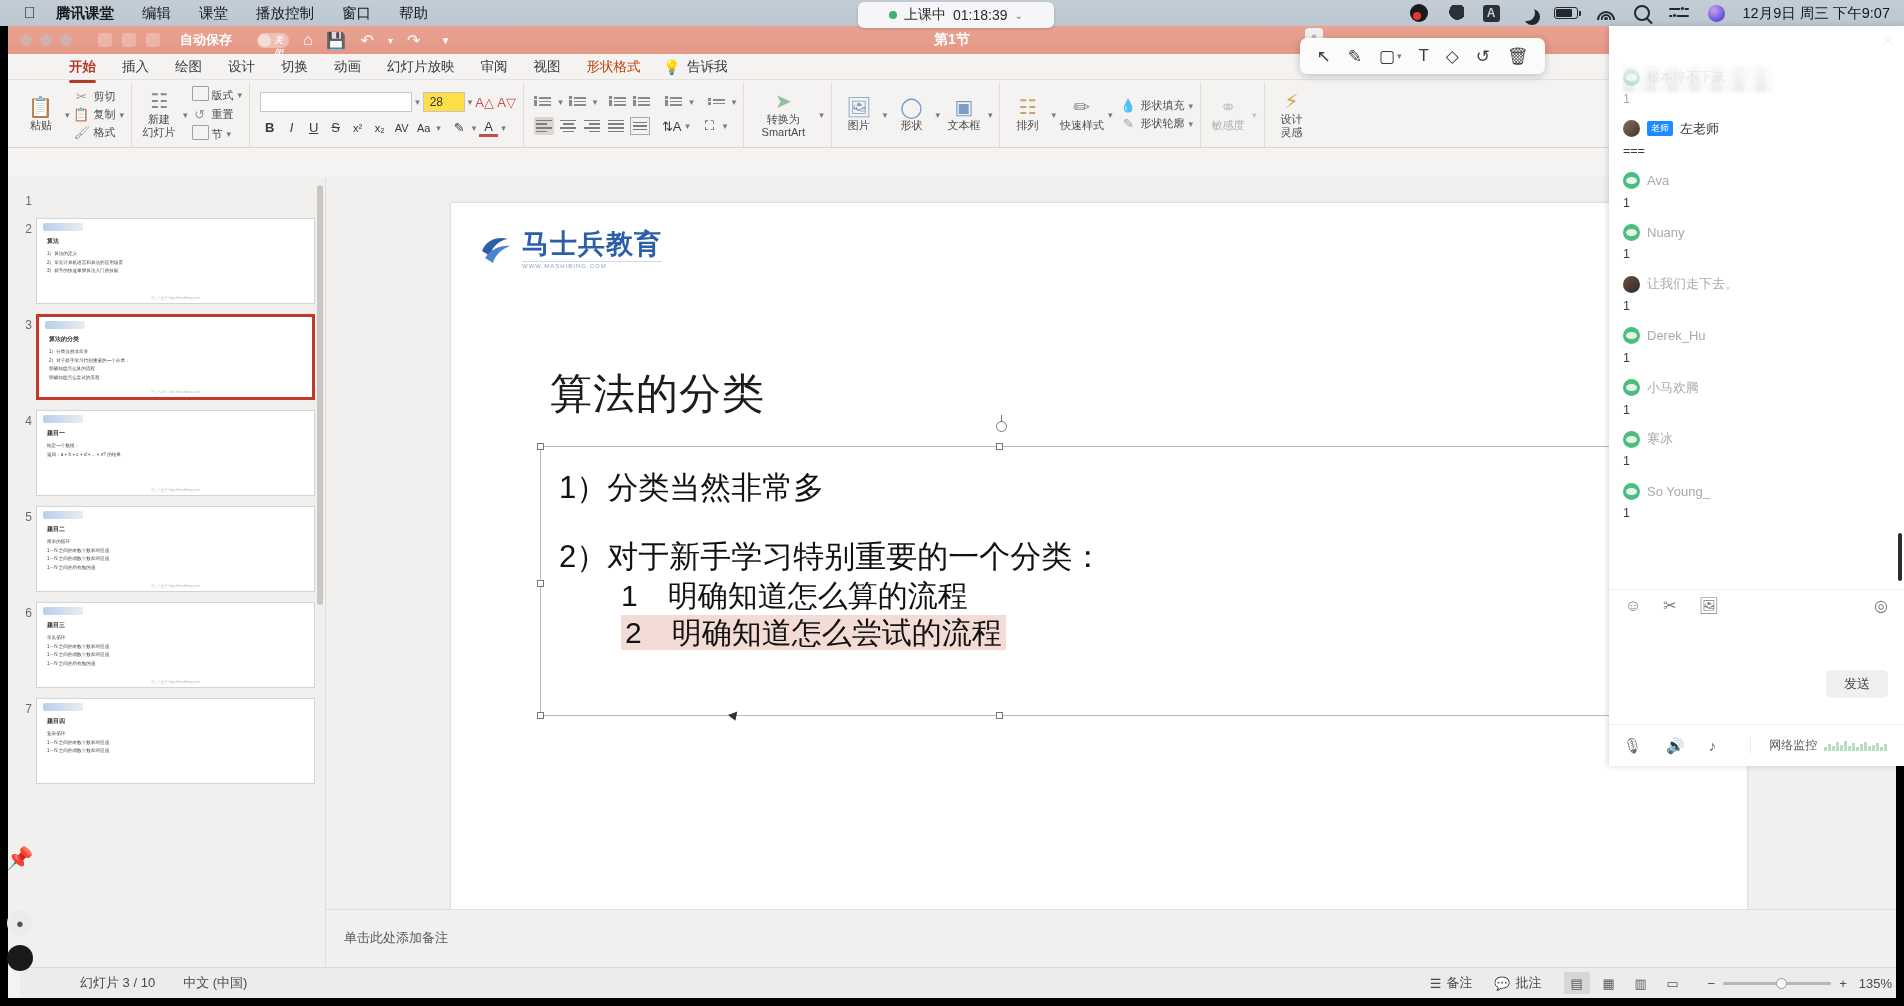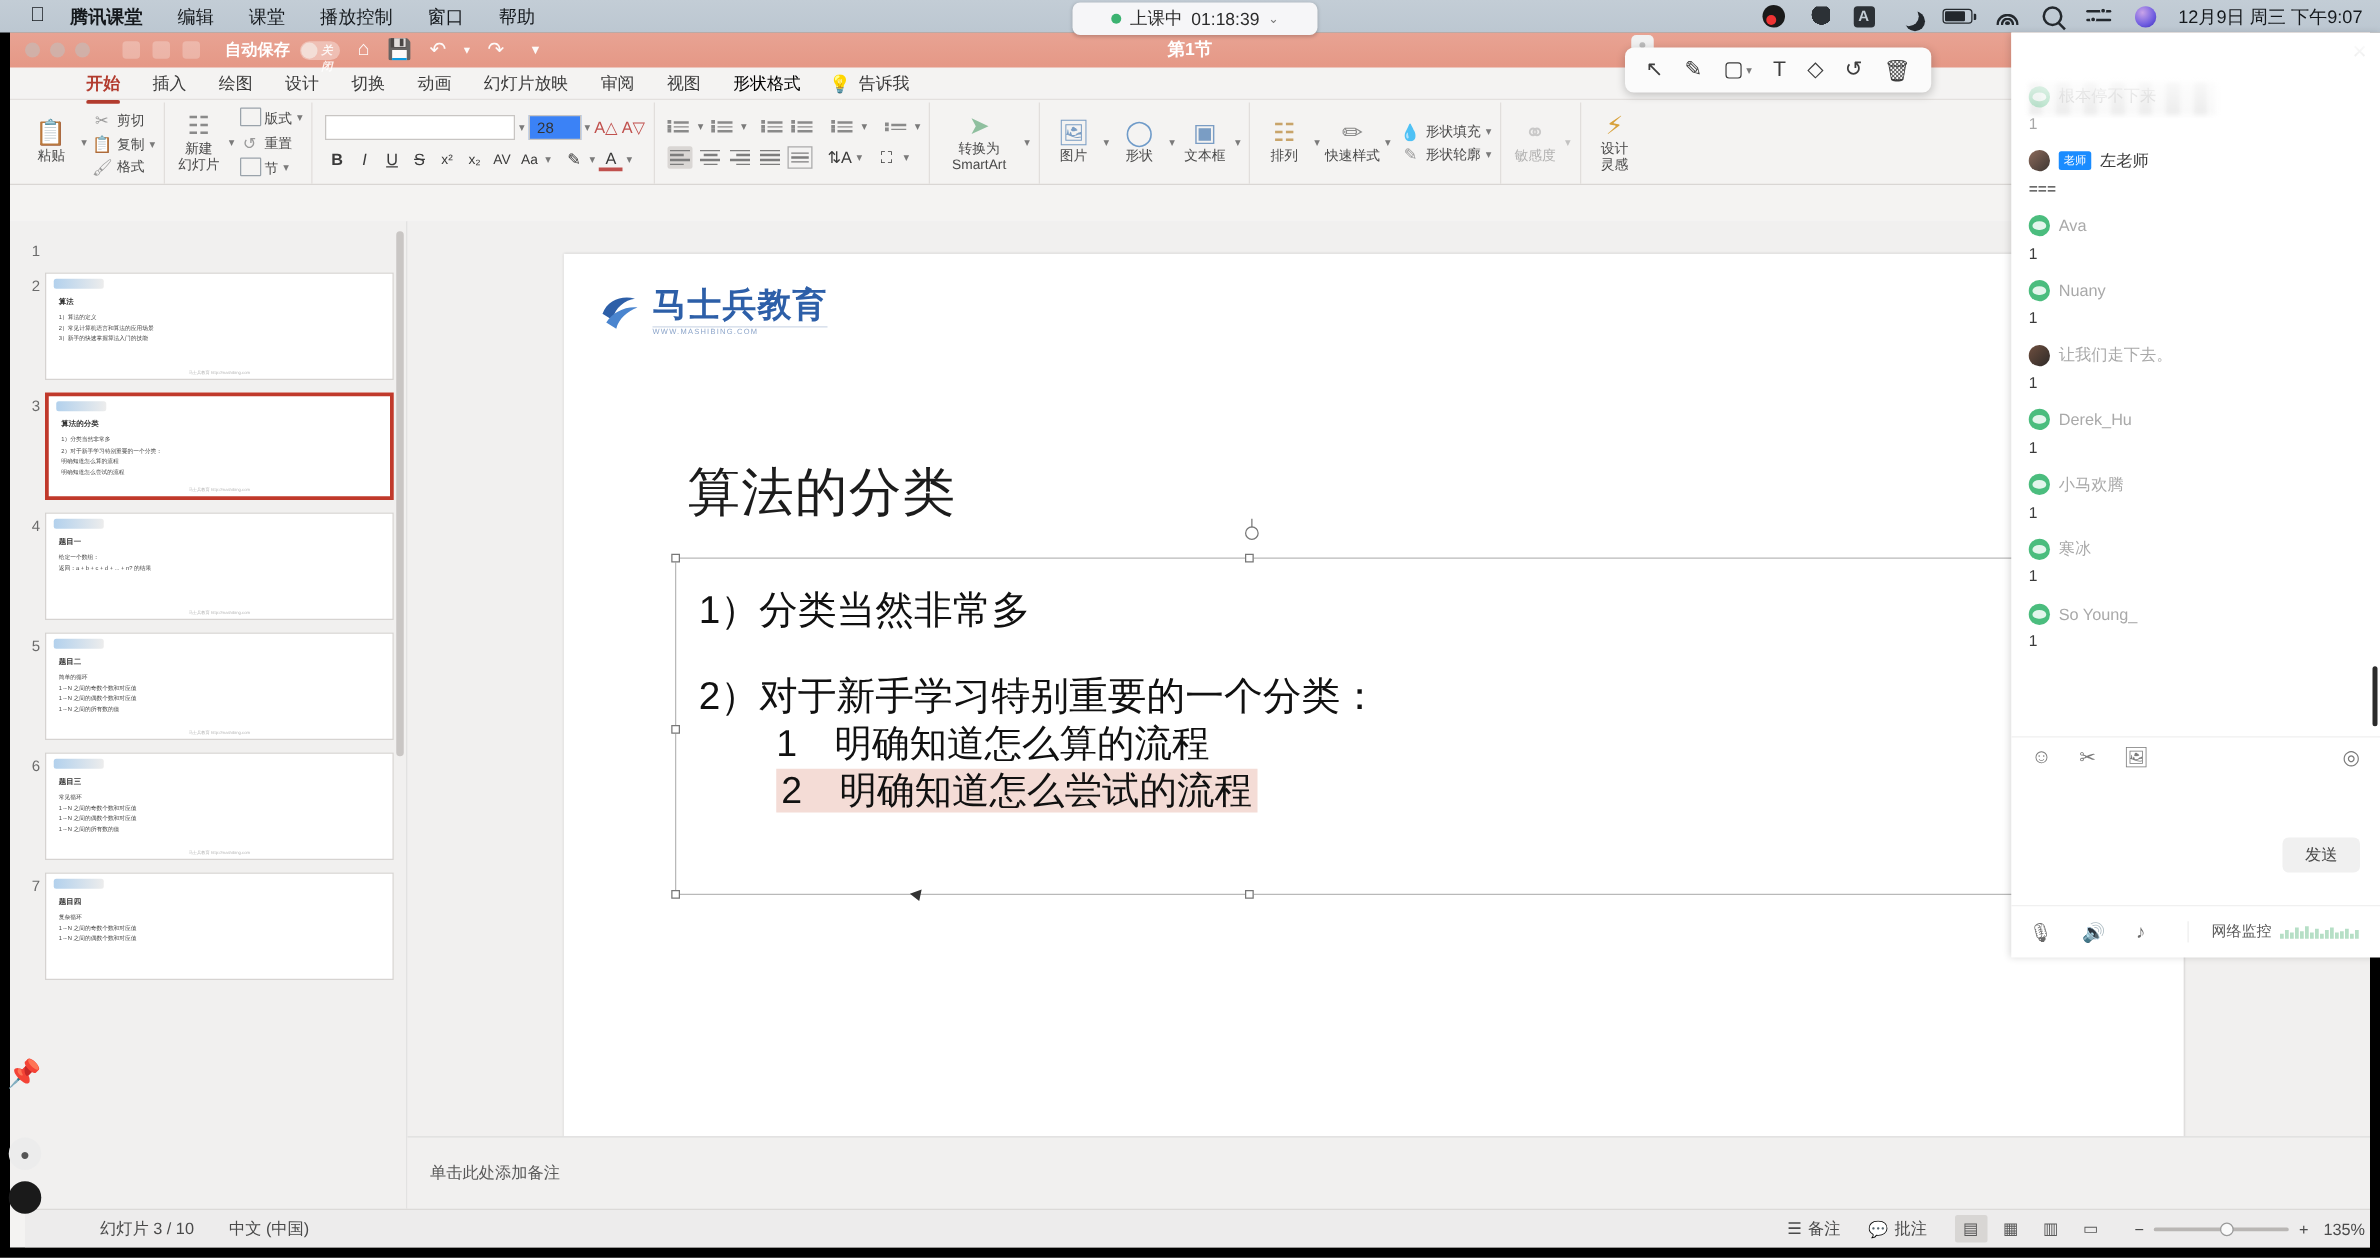--- a/index.html
+++ b/index.html
@@ -72,57 +72,57 @@
   .ppt-title {
     position: relative; height: 28px; width: 100%;
     background: linear-gradient(180deg,#e8a393 0%,#e59886 100%);
     display: flex; align-items: center; color: #fff; font-size: 13.5px;
   }
   .traffic { display: flex; gap: 8px; padding-left: 12px; }
   .traffic i { width: 12px; height: 12px; border-radius: 50%; background: #c9b7b2;
      display:block; opacity:.75; }
   .qat { display:flex; align-items:center; gap: 10px; margin-left: 26px; }
   .qat .dim { width: 14px; height: 14px; border-radius: 3px; background: rgba(255,255,255,.25); }
-  .autosave { margin-left: 20px; display:flex; align-items:center; gap:8px; font-size: 13px; font-weight:bold;}
+  .autosave { margin-left: 20px; display:flex; align-items:center; gap:25px; font-size: 13px; font-weight:bold;}
   .toggle { width: 32px; height: 15px; border-radius: 8px; background: rgba(255,255,255,.35);
      position: relative; font-style: italic; }
   .toggle i { position:absolute; left: 1px; top: 1px; width: 13px; height: 13px; border-radius: 50%;
      background: #f3ded7; }
   .toggle span { position:absolute; left: 17px; top: 1px; font-size:9px; color: rgba(255,255,255,.85); }
   .qicon { margin-left: 14px; font-size: 16px; color: #fff; opacity: .95; display:flex; align-items:center;}
   .ppt-title .docname { position: absolute; left: 0; right: 0; text-align: center;
      font-size: 14px; font-weight: bold; pointer-events: none; }
 
   
   .ribbon-tabs { height: 26px; background: #f4f3f2; display: flex; align-items: center;
      padding-left: 48px; gap: 0px; border-bottom: 1px solid #e3e0de; }
   .rtab { font-size: 13.5px; color: #3a3a3a; padding: 3px 13px; position: relative; white-space: nowrap; }
   .rtab.active { color: #b23b2e; font-weight: bold; }
   .rtab.active::after { content:""; position: absolute; left: 13px; right: 13px; bottom: -4px;
      height: 3px; background: #b23b2e; border-radius: 2px; }
-  .rtab.fmt { color: #000000; text-align: right; }
+  .rtab.fmt { color: #c2410c; text-align: right; }
   .tellme { display:flex; align-items:center; gap:6px; font-size:13.5px; color:#3a3a3a; padding-left:10px;}
   .bulb { color:#b23b2e; font-size: 14px; }
 
   
   .ribbon { height: 68px; background: #f4f3f2; display: flex; align-items: stretch;
      border-bottom: 1px solid #d9d6d4; padding: 2px 0 0 6px; }
   .rgrp { display: flex; align-items: center; padding: 0 7px; border-right: 1px solid #e1dedc; gap: 4px; }
   .rgrp:last-child { border-right: none; }
   .bigbtn { display:flex; flex-direction: column; align-items:center; justify-content:center;
      gap: 2px; min-width: 40px; font-size: 11px; color: #4a4a4a; line-height: 1.1; text-align:center;}
   .bigbtn .gl { font-size: 20px; line-height: 1; color: #8a8a8a; }
   .smcol { display:flex; flex-direction: column; gap: 3px; }
   .smbtn { display:flex; align-items:center; gap: 4px; font-size: 11px; color: #4a4a4a; white-space: nowrap; }
   .smbtn .gl { font-size: 13px; color:#9a9a9a; width: 16px; text-align:center; }
   .cv { font-size: 9px; color: #7a7a7a; }
   .ic-box { width: 17px; height: 15px; border: 1.4px solid #9aa3ab; border-radius: 1px; display:inline-block;}
   .fontrow { display:flex; align-items:center; gap: 3px; }
   .fontbox { width: 152px; height: 20px; background: #fff; border: 1px solid #c8c5c3; }
-  .sizebox { width: 42px; height: 20px; background: #3b82f6; border: 1px solid #c8c5c3;
+  .sizebox { width: 42px; height: 20px; background: #fde047; border: 1px solid #c8c5c3;
      font-size: 12px; display:flex; align-items:center; padding-left: 6px; color:#333; }
   .fbtn { font-size: 13px; color: #3a3a3a; width: 19px; height: 19px; display:flex;
      align-items:center; justify-content:center; }
   .fbtn.b { font-weight: bold; }
   .fbtn.i { font-style: italic; }
   .fbtn.u { text-decoration: underline; }
   .fbtn.s { text-decoration: line-through; }
   .alignb { width: 20px; height: 18px; display:flex; flex-direction:column; justify-content:center;
      gap:2px; padding: 0 2px; }
   .alignb i { height: 1.6px; background: #7d7d7d; display:block; }

